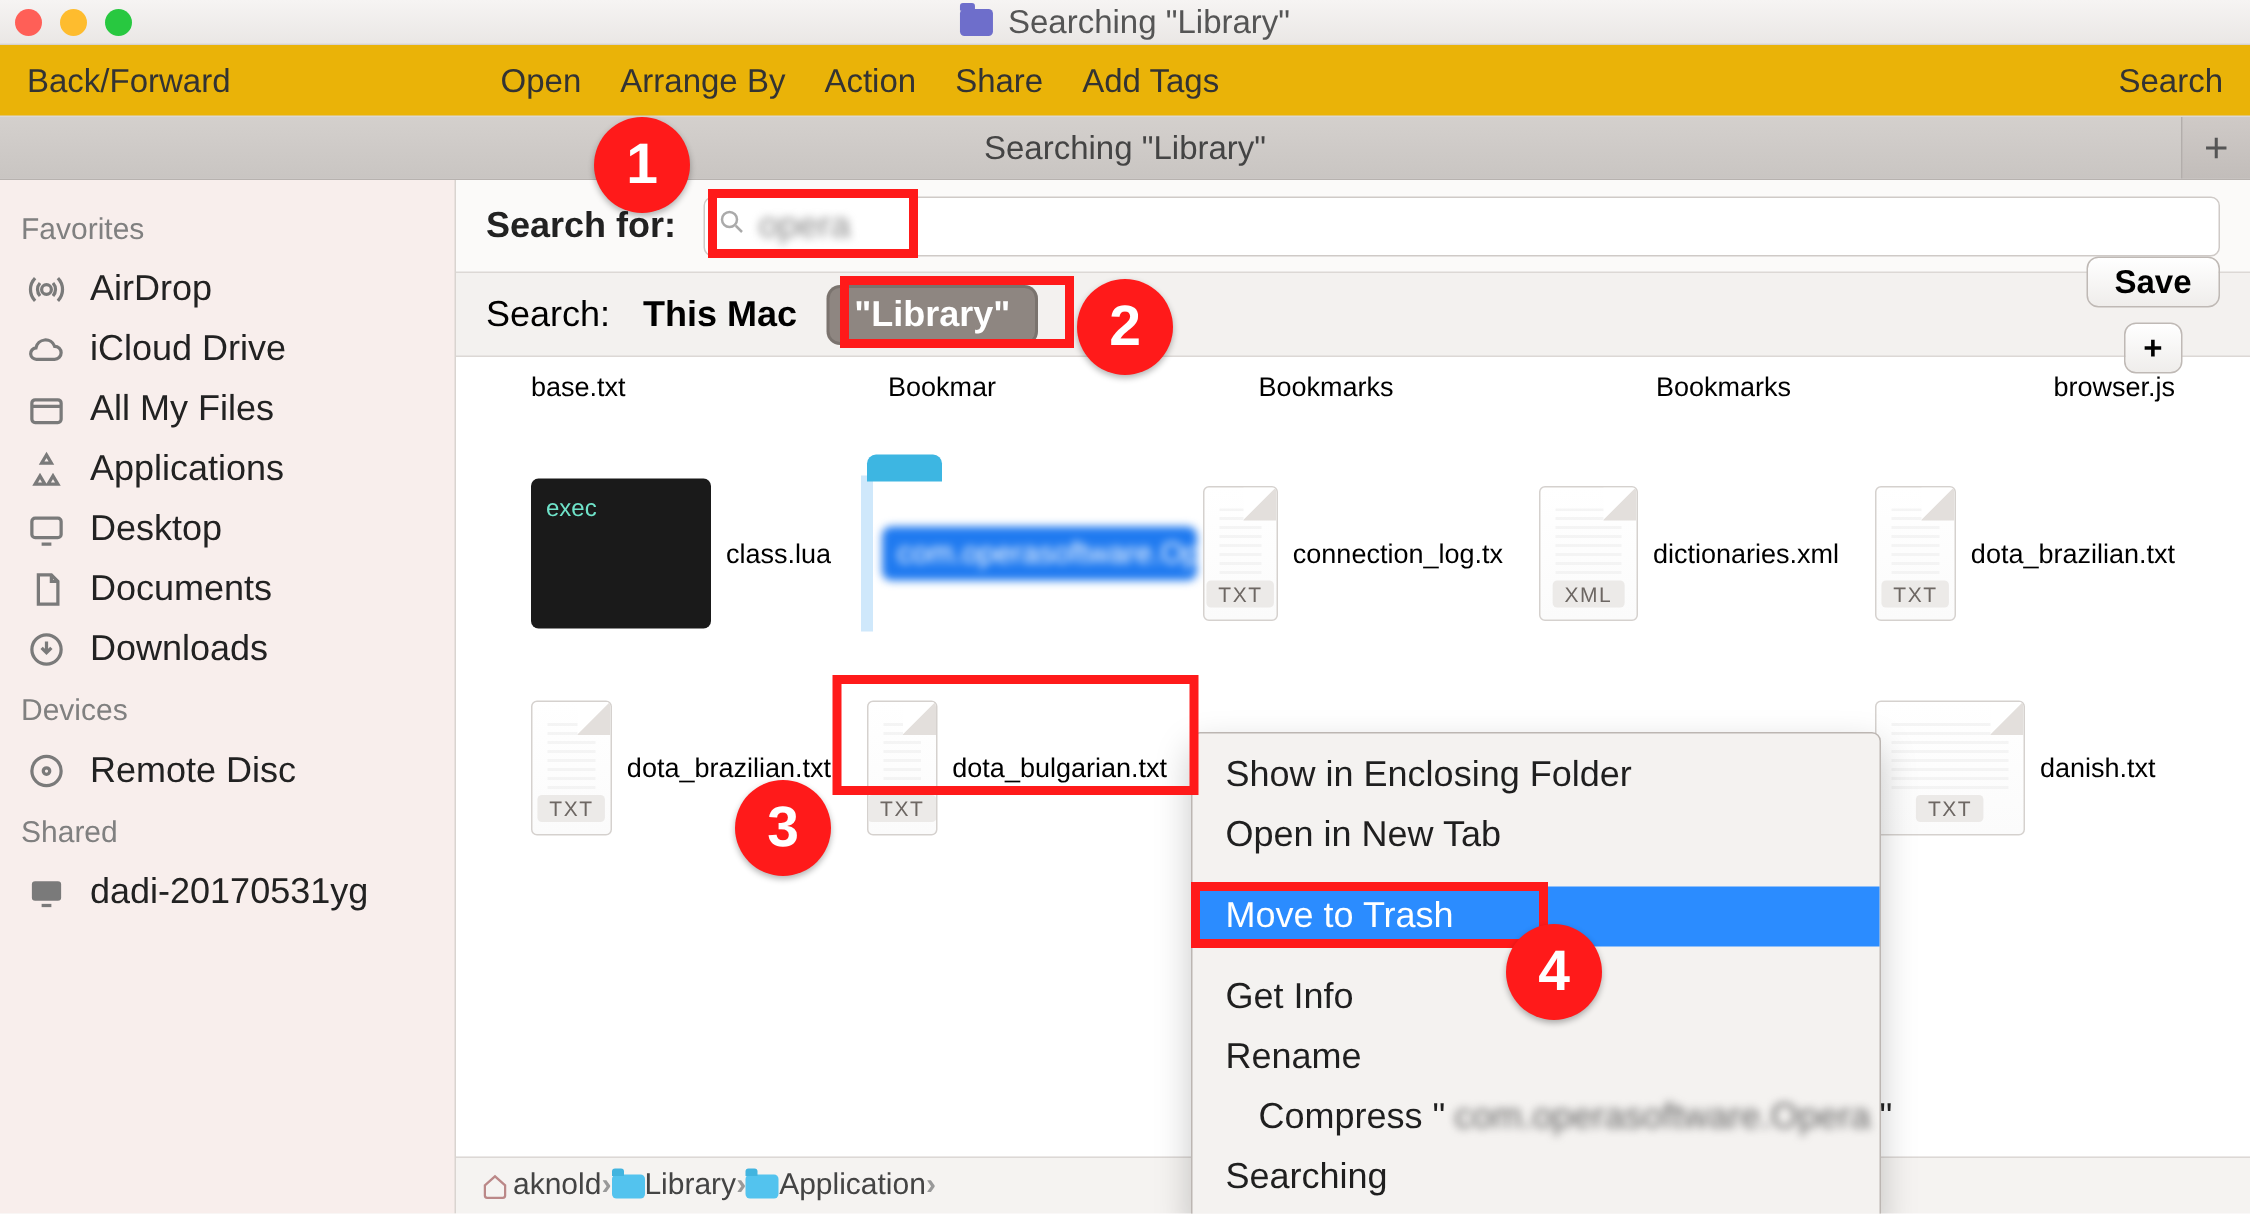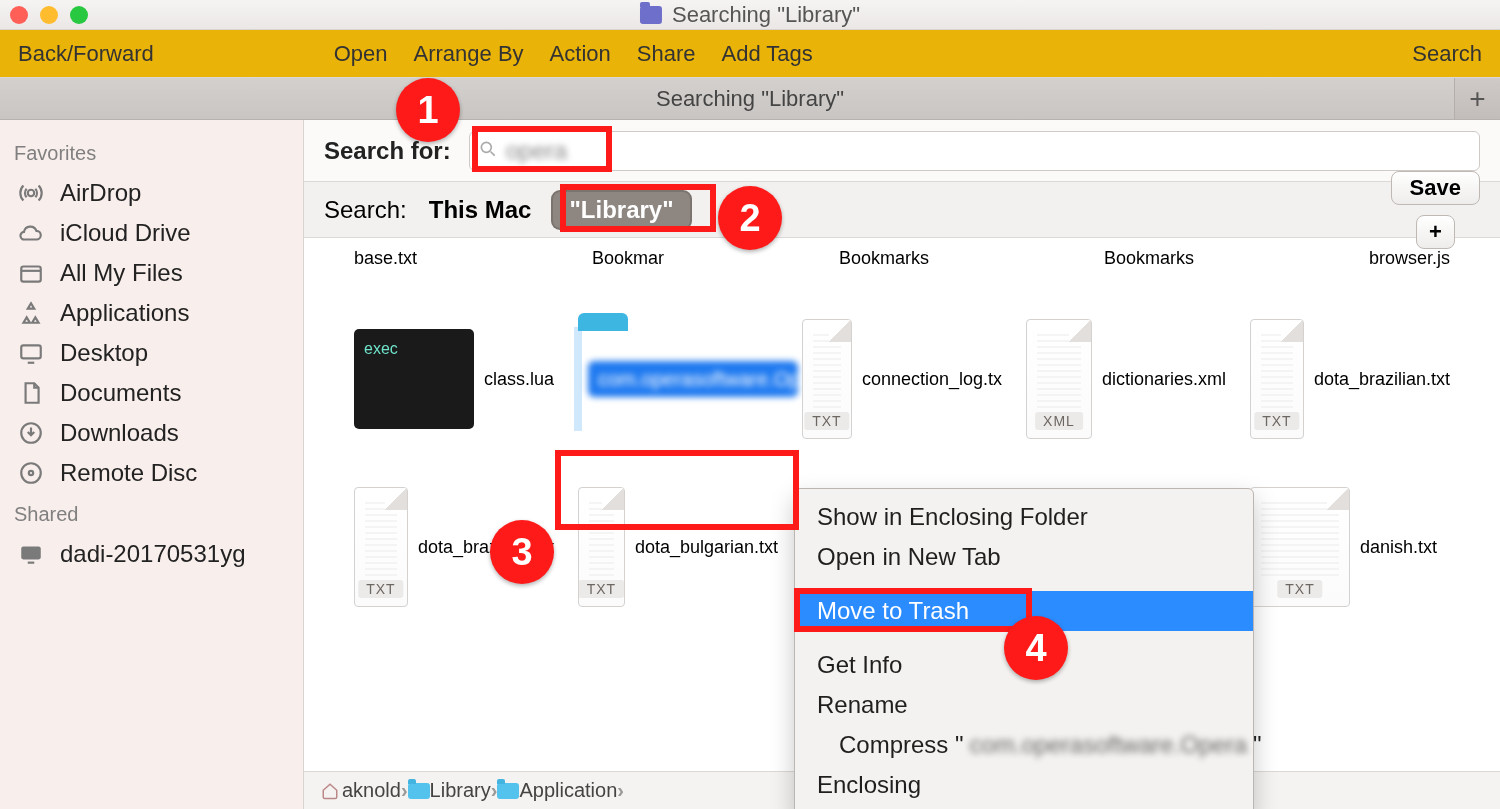--- a/index.html
+++ b/index.html
@@ -52,21 +52,21 @@
   .btn { background:linear-gradient(#fff,#efedeb); border:1px solid #bfb9b5; border-radius:8px; padding:3px 18px; font-size:22px; font-weight:600;}
   .btn.sq{padding:3px 12px;}
 
   
   .files { position:relative; padding:10px 20px; }
   .row { display:flex; justify-content:space-between; padding:0 30px; }
   .fname { font-size:18px; text-align:left;}
   .row1 .fname{ margin-top:-4px;}
 
   .filecell { width:200px; display:flex; flex-direction:row; align-items:center; gap:10px; }
-  .doc-icon { width:100px; height:120px; background:linear-gradient(#fff,#fbfbfb); border:1px solid #d5d1ce; border-radius:4px; position:relative; overflow:hidden;}
+  .doc-icon { width:100px; height:90px; background:linear-gradient(#fff,#fbfbfb); border:1px solid #d5d1ce; border-radius:4px; position:relative; overflow:hidden;}
   .doc-icon::after{content:"";position:absolute;top:0;right:0;width:22px;height:22px;background:linear-gradient(135deg,#fff 48%,#e3dfdc 50%);}
   .doc-lines { position:absolute; top:14px; left:10px; right:10px; bottom:30px; background:repeating-linear-gradient(#eee,#eee 2px,transparent 2px,transparent 6px); opacity:.6;}
   .doc-tag { position:absolute; bottom:8px; left:50%; transform:translateX(-50%); background:#eceae8; color:#6d6763; font-size:14px; padding:1px 8px; border-radius:3px; letter-spacing:1px;}
   .exec-icon { width:130px; height:100px; background:#1a1a1a; border-radius:5px; color:#6fe3c9; font-size:16px; padding:10px; font-family:monospace;}
   .folder-icon-lg { width:130px; height:100px; background:#45c3ef; border-radius:8px; position:relative; box-shadow:0 1px 3px rgba(0,0,0,.15);}
   .folder-icon-lg::before{content:"";position:absolute;top:-16px;left:0;width:50px;height:18px;background:#3db6e2;border-radius:6px 6px 0 0;}
   .folder-sel { outline:4px solid #cfe8fb; outline-offset:-2px;}
   .sel-label { background:#1f7af0; color:#fff; border-radius:6px; padding:6px 10px; font-size:20px; }
 
   
@@ -184,20 +184,21 @@
     <div class="sb-item">
       <span class="sb-ic">
           <svg viewBox="0 0 24 24" fill="none" stroke="#7a7a7a" stroke-width="2">
             <circle cx="12" cy="12" r="9"></circle>
             <path d="M12 7v7M9 11l3 3 3-3"></path>
           </svg>
         </span>
       <span>Downloads</span>
     </div>
 
+    <div class="sb-head">Devices</div>
     <div class="sb-item">
       <span class="sb-ic">
           <svg viewBox="0 0 24 24" fill="none" stroke="#7a7a7a" stroke-width="2">
             <circle cx="12" cy="12" r="9"></circle>
             <circle cx="12" cy="12" r="2"></circle>
           </svg>
         </span>
       <span>Remote Disc</span>
     </div>
 
@@ -332,21 +333,21 @@
   <div style="height:14px"></div>
   <div class="ctxitem">Get Info</div>
   <div class="ctxitem">Rename</div>
   <div class="ctxitem">
     <span class="ctxline">
       <span>Compress "</span>
       <span class="ctx-blur">com.operasoftware.Opera</span>
       <span>"</span>
     </span>
   </div>
-  <div class="ctxitem">Enclosing</div>
+  <div class="ctxitem">Searching</div>
 </div>
 
 <div class="redbox" style="left:472px; top:126px; width:140px; height:46px;"></div>
 <div class="redbox" style="left:560px; top:184px; width:156px; height:48px;"></div>
 <div class="redbox" style="left:555px; top:450px; width:244px; height:80px;"></div>
 <div class="redbox" style="left:794px; top:588px; width:238px; height:44px;"></div>
 
 <div class="badge" style="left:396px; top:78px;">1</div>
 <div class="badge" style="left:718px; top:186px;">2</div>
 <div class="badge" style="left:490px; top:520px;">3</div>

